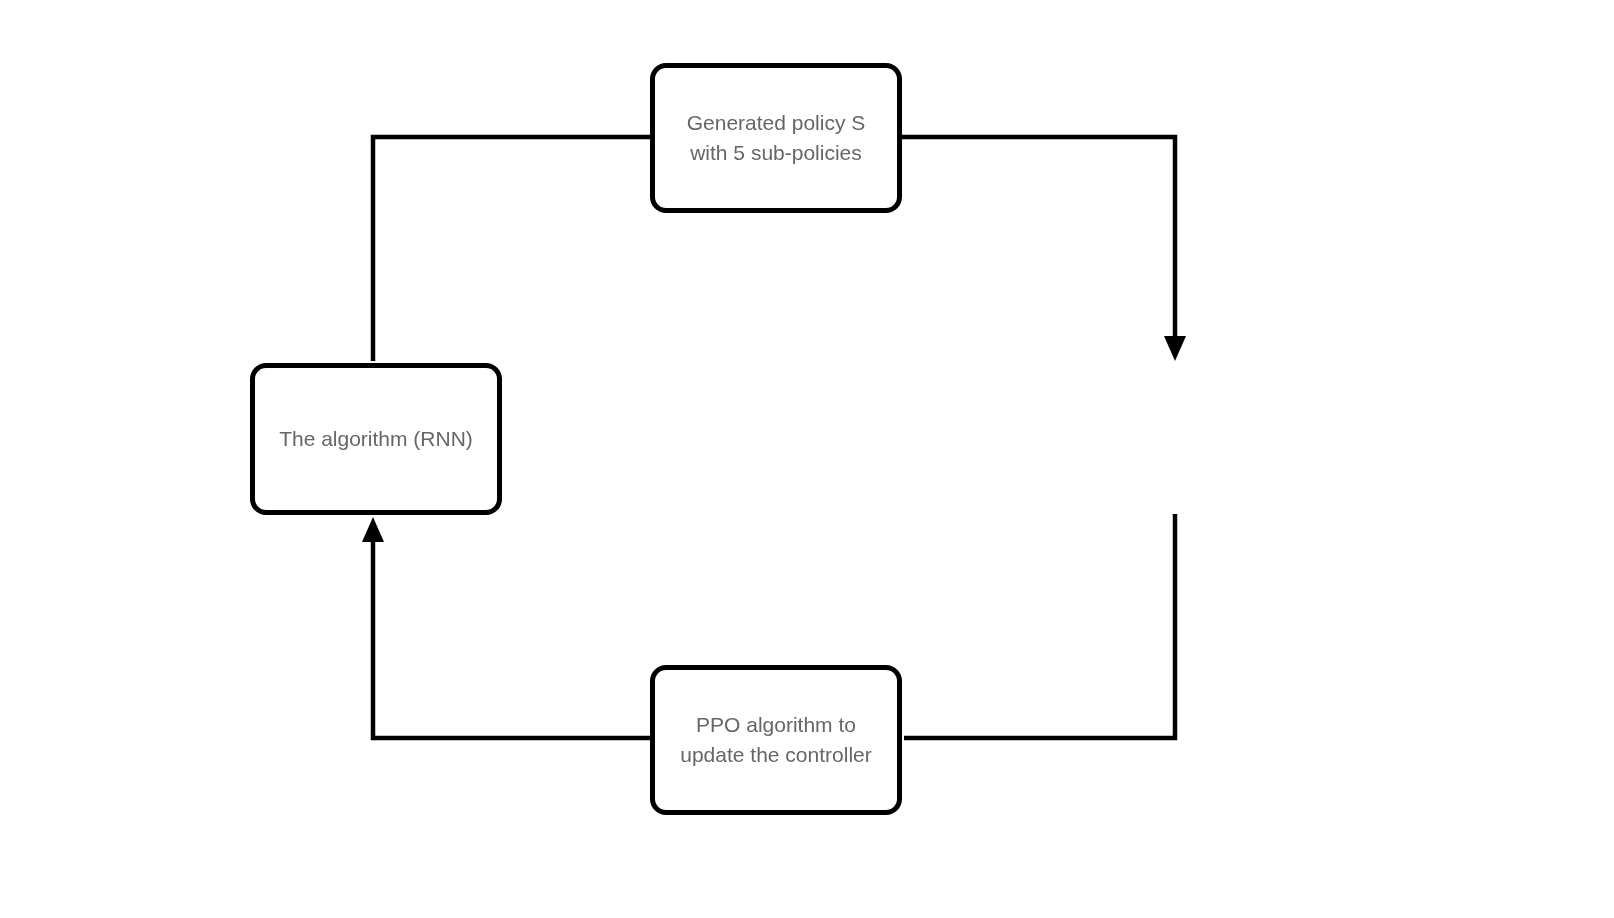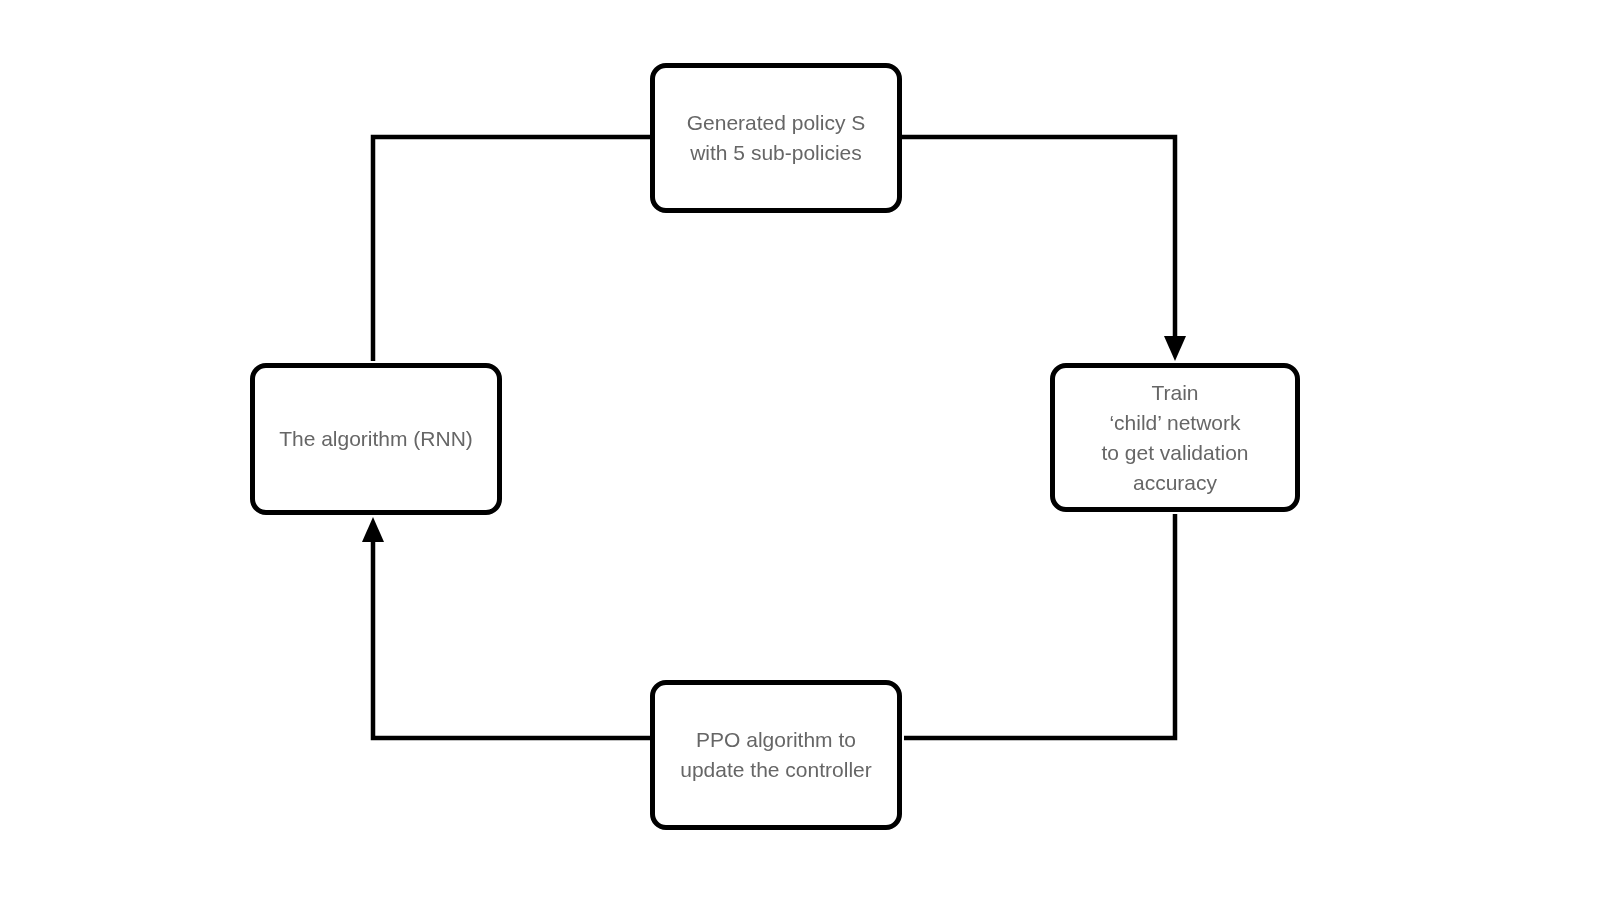--- a/index.html
+++ b/index.html
@@ -31,21 +31,21 @@
     justify-content: center;
     text-align: center;
     color: #666666;
     font-size: 21px;
     line-height: 30px;
     white-space: pre-line;
   }
   .node-top    { left: 650px;  top: 63px;  width: 252px; height: 150px; }
   .node-left   { left: 250px;  top: 363px; width: 252px; height: 152px; }
   .node-right  { left: 1050px; top: 363px; width: 250px; height: 149px; }
-  .node-bottom { left: 650px;  top: 665px; width: 252px; height: 150px; margin-top: 15px; }
+  .node-bottom { left: 650px;  top: 665px; width: 252px; height: 150px; }
 </style>
 </head>
 <body>
 
 <div class="canvas">
 
   <svg class="connectors" viewBox="0 0 1614 918" xmlns="http://www.w3.org/2000/svg">
 
     <path d="M 373 361 L 373 137 L 650 137" fill="none" stroke="#000000" stroke-width="4.5"></path>
 
@@ -56,26 +56,20 @@
 
     <path d="M 650 738 L 373 738 L 373 538" fill="none" stroke="#000000" stroke-width="4.5"></path>
     <polygon points="362,542 384,542 373,517" fill="#000000"></polygon>
   </svg>
 
   <div class="node node-top">
     <span>Generated policy S
 with 5 sub-policies</span>
   </div>
 
-  <div class="node node-right">
-    <span>Train
-‘child’ network
-to get validation
-accuracy</span>
-  </div>
 
   <div class="node node-bottom">
     <span>PPO algorithm to
 update the controller</span>
   </div>
 
   <div class="node node-left">
     <span>The algorithm (RNN)</span>
   </div>
 

